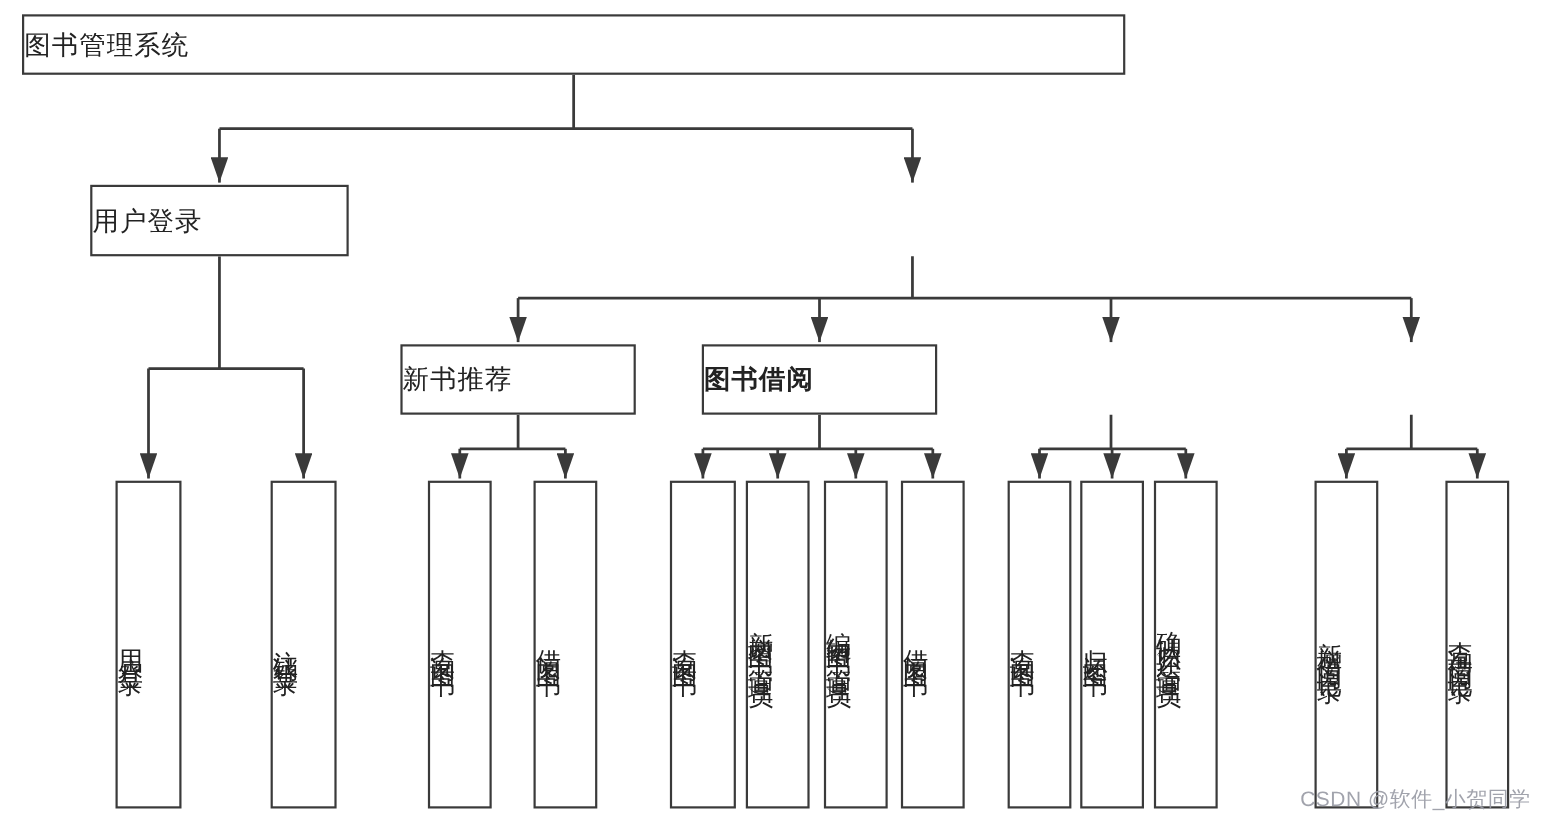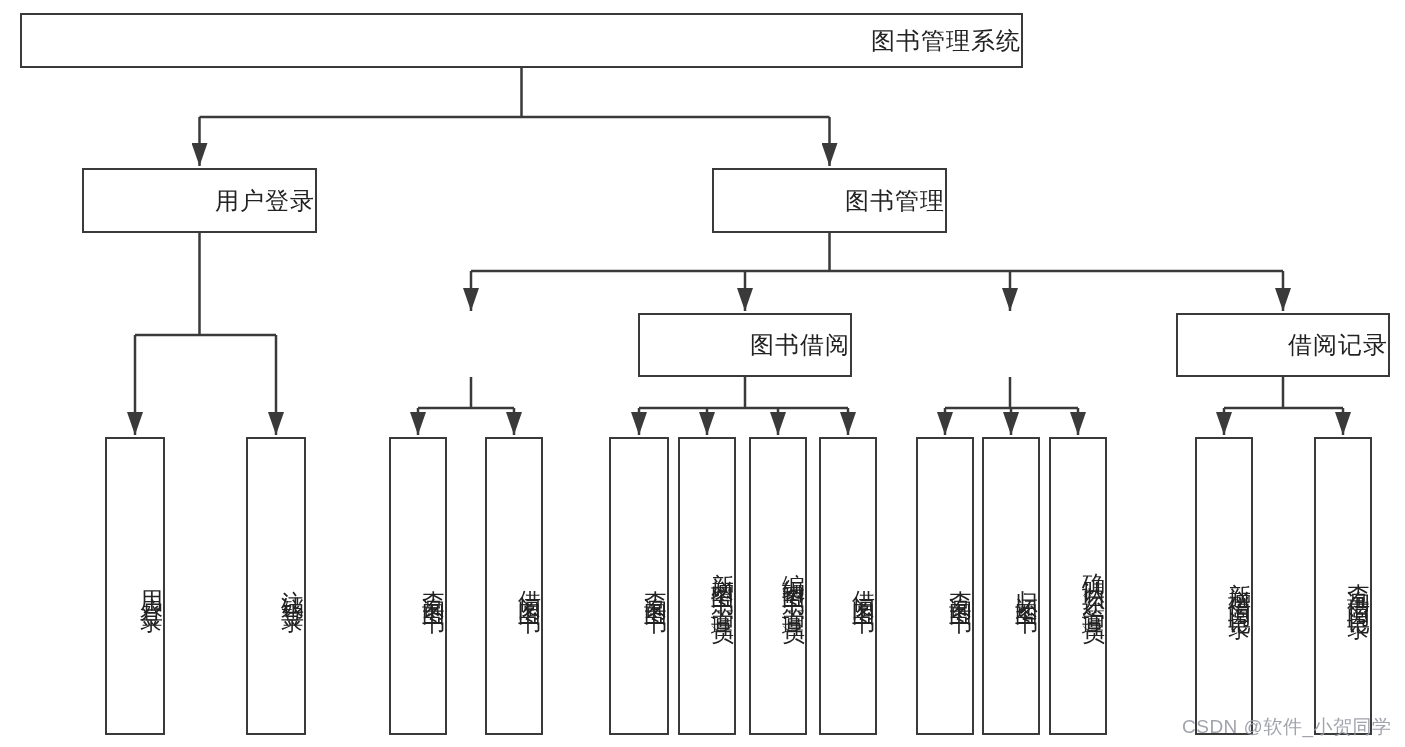--- a/index.html
+++ b/index.html
@@ -17,21 +17,21 @@
     width: 1405px; height: 747px;
     z-index: 1;
   }
   .node {
     position: absolute;
     box-sizing: border-box;
     background: #ffffff;
     border: 2.5px solid #3a3a3a;
     display: flex;
     align-items: center;
-    justify-content: flex-end;
+    justify-content: flex-start;
     color: #222222;
     z-index: 2;
   }
   .h-node { font-size: 24px; letter-spacing: 1px; white-space: nowrap; }
   .v-node .v-label {
     writing-mode: vertical-rl;
     text-orientation: mixed;
     font-size: 23px;
     letter-spacing: 7px;
     line-height: 1;
@@ -96,29 +96,26 @@
     </g>
   </svg>
 
   <div class="node h-node" style="left:20px; top:13px; width:1003px; height:55px;">
     <span>图书管理系统</span>
   </div>
 
   <div class="node h-node" style="left:82px; top:168px; width:235px; height:65px;">
     <span>用户登录</span>
   </div>
-  <div class="node h-node" style="left:712px; top:168px; width:235px; height:65px;">
-    <span>图书管理</span>
+
+  <div class="node h-node" style="left:364px; top:313px; width:214px; height:64px;">
+    <span>新书推荐</span>
   </div>
-
-  <div class="node h-node" style="left:638px; top:313px; width:214px; height:64px;">
+  <div class="node h-node" style="left:638px; top:313px; width:214px; height:64px;font-weight:bold;">
     <span>图书借阅</span>
-  </div>
-  <div class="node h-node" style="left:1176px; top:313px; width:214px; height:64px;">
-    <span>借阅记录</span>
   </div>
 
   <div class="node v-node" style="left:105px; top:437px; width:60px; height:298px;">
     <span class="v-label">用户登录</span>
   </div>
   <div class="node v-node" style="left:246px; top:437px; width:60px; height:298px;">
     <span class="v-label">注销登录</span>
   </div>
 
   <div class="node v-node" style="left:389px; top:437px; width:58px; height:298px;">

